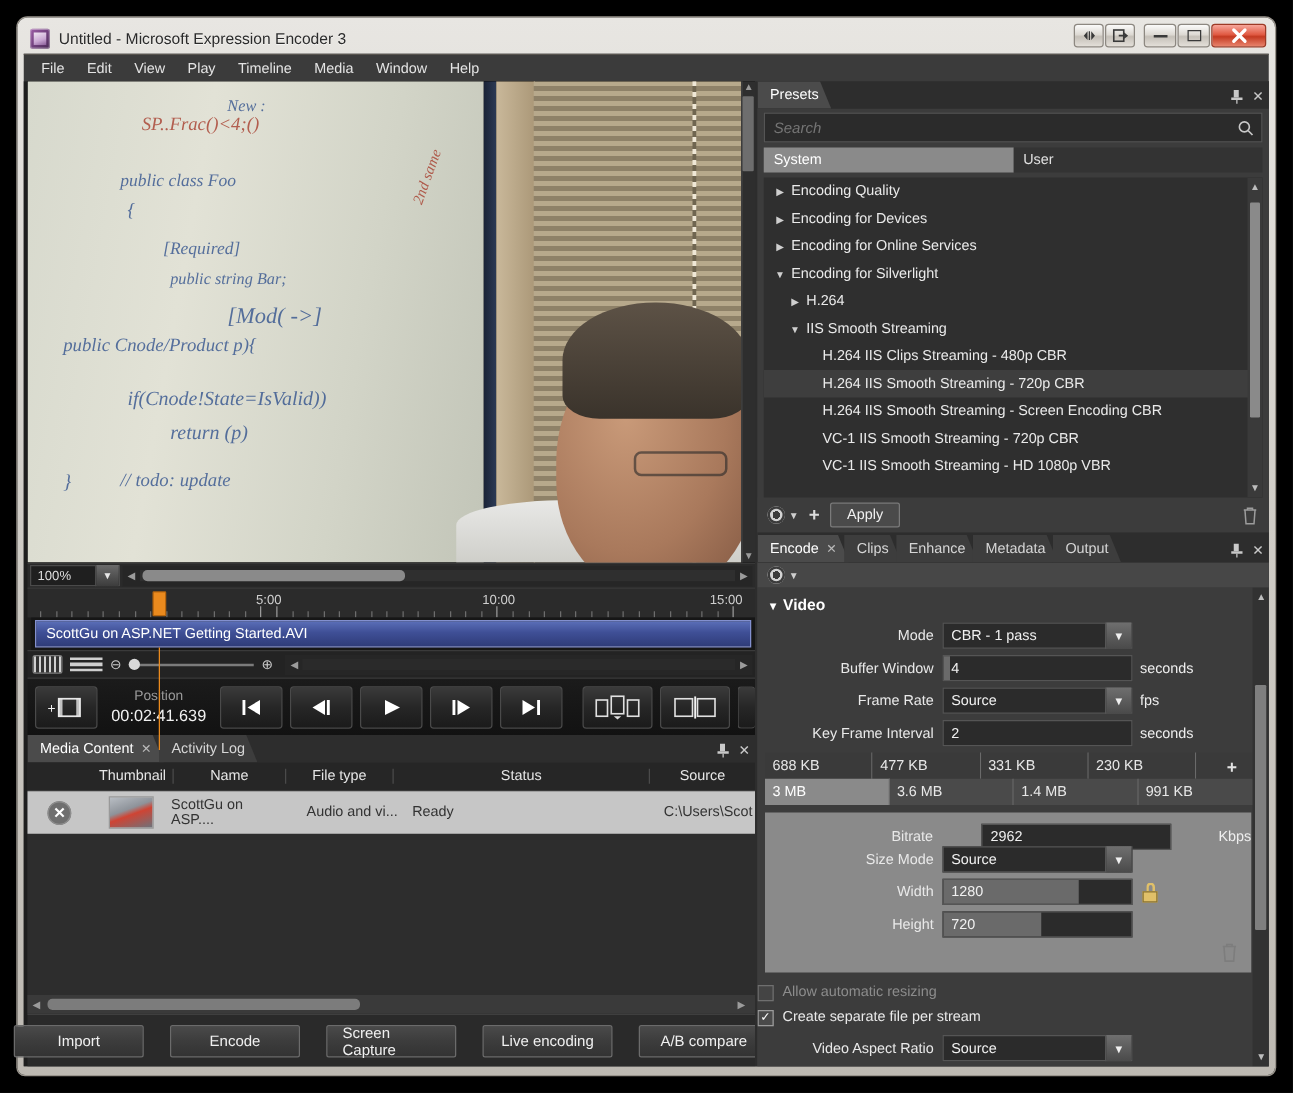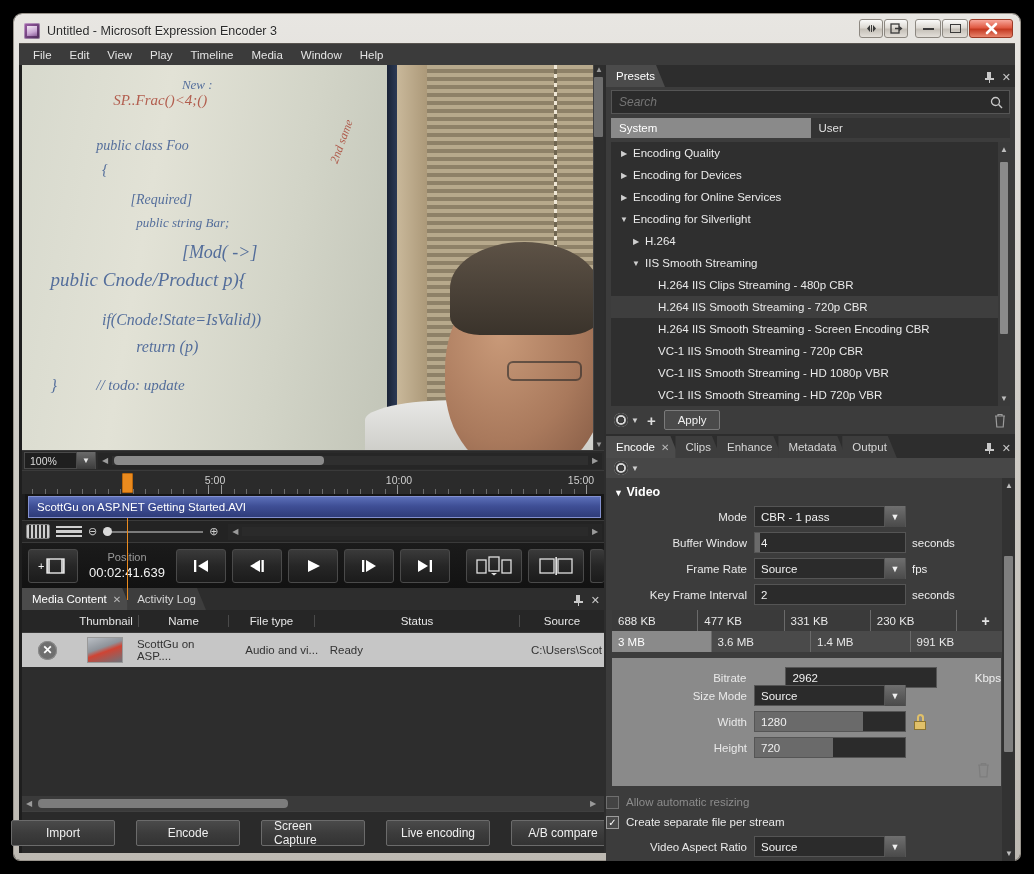--- a/index.html
+++ b/index.html
@@ -396,21 +396,21 @@
       <div id="preview-wrap">
         <div id="video">
           <div class="vb-board"></div>
           <div class="ink" style="left:28%; top:3%;  font-size:13px;">New :</div>
           <div class="ink red" style="left:16%; top:7%;  font-size:15px;">SP..Frac()&lt;4;()</div>
           <div class="ink" style="left:13%; top:19%; font-size:14px;">public class Foo</div>
           <div class="ink" style="left:14%; top:25%; font-size:15px;">{</div>
           <div class="ink" style="left:19%; top:33%; font-size:14px;">[Required]</div>
           <div class="ink" style="left:20%; top:39%; font-size:13px;">public string Bar;</div>
           <div class="ink" style="left:28%; top:46%; font-size:18px;">[Mod( -&gt;]</div>
-          <div class="ink" style="left:5%;  top:53%; font-size:19px;">public Cnode/Product p){</div>
+          <div class="ink" style="left:5%;  top:53%; font-size:15px;">public Cnode/Product p){</div>
           <div class="ink" style="left:14%; top:64%; font-size:16px;">if(Cnode!State=IsValid))</div>
           <div class="ink" style="left:20%; top:71%; font-size:16px;">return (p)</div>
           <div class="ink" style="left:13%; top:81%; font-size:15px;">// todo: update</div>
           <div class="ink" style="left:5%;  top:81%; font-size:16px;">}</div>
           <div class="ink red" style="left:52%; top:18%; font-size:12px; transform:rotate(-70deg);">2nd same</div>
           <div class="vb-edge"></div>
           <div class="vb-wall"></div>
           <div class="vb-blinds">
             <div class="vb-blindstrip"></div>
           </div>
@@ -701,23 +701,20 @@
             </div>
           <div class="prow" style="padding-left:47px;">
               <span>H.264 IIS Smooth Streaming - Screen Encoding CBR</span>
             </div>
           <div class="prow" style="padding-left:47px;">
               <span>VC-1 IIS Smooth Streaming - 720p CBR</span>
             </div>
           <div class="prow" style="padding-left:47px;">
               <span>VC-1 IIS Smooth Streaming - HD 1080p VBR</span>
             </div>
-          <div class="prow" style="padding-left:47px;">
-              <span>VC-1 IIS Smooth Streaming - HD 720p VBR</span>
-            </div>
           <div id="preset-scroll">
             <div class="sc-arrow" style="top:3px;">▲</div>
             <div class="pthumb"></div>
             <div class="sc-arrow" style="bottom:3px;">▼</div>
           </div>
         </div>
 
         <div id="preset-toolbar">
           <span style="display:flex;align-items:center;gap:3px;">
             <span class="gear"></span>

